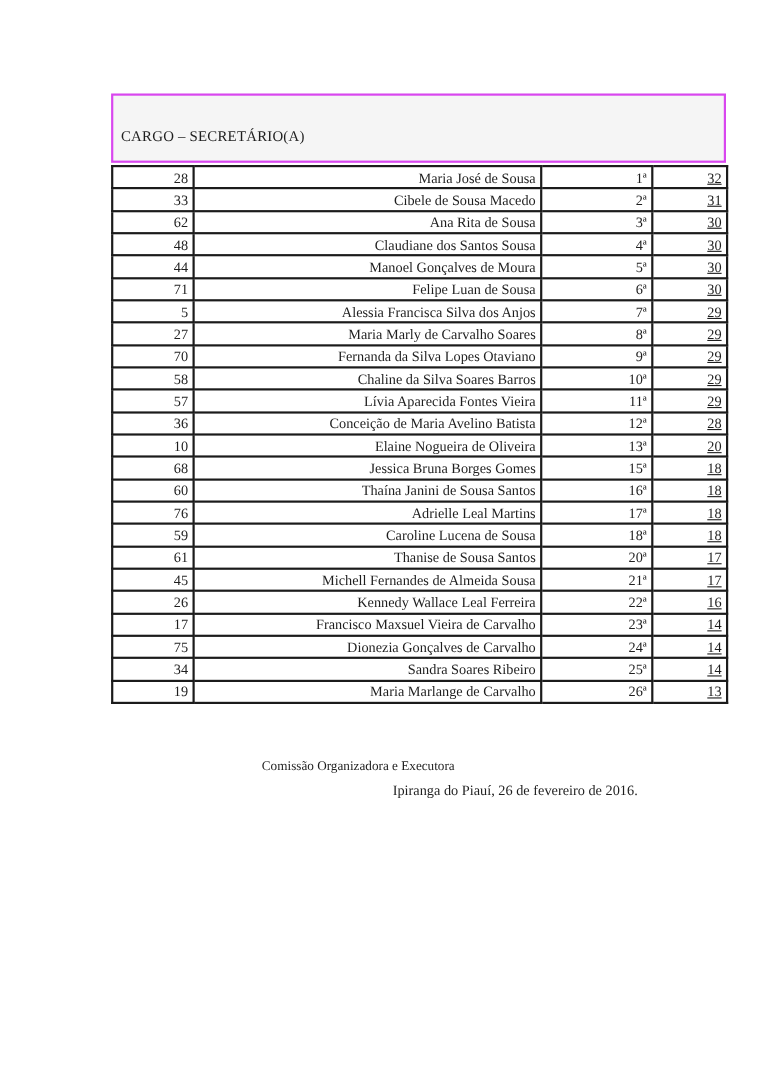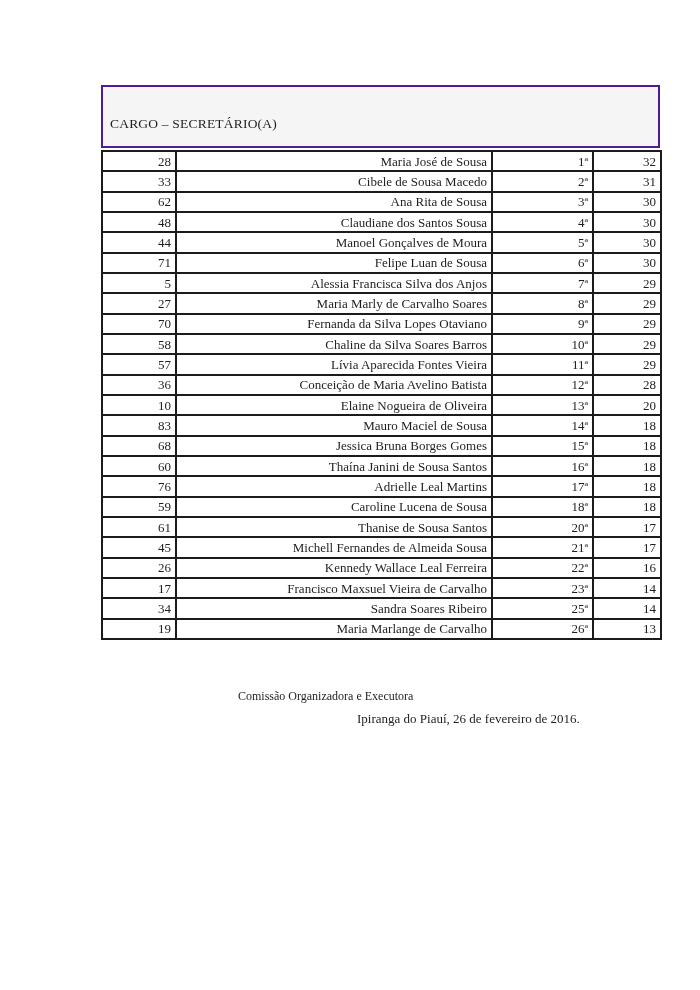--- a/index.html
+++ b/index.html
@@ -19,21 +19,21 @@
   .results-block {
     position: absolute;
     left: 101px;
     top: 85px;
     width: 559px;
   }
   .title-cell {
     box-sizing: border-box;
     width: 559px;
     height: 63px;
-    border: 2px solid #4c1d95;
+    border: 2px solid #d946ef;
     background: #f5f5f5;
     display: flex;
     align-items: flex-end;
     padding: 0 0 14px 7px;
     font-size: 13.5px;
     letter-spacing: 0.2px;
   }
   table.candidates {
     border-collapse: collapse;
     table-layout: fixed;
@@ -47,21 +47,21 @@
     border: 2px solid #1b1b1b;
     padding: 0 4px;
     overflow: hidden;
     white-space: nowrap;
     background: #ffffff;
     line-height: 1;
   }
   td.col-num   { text-align: right;  padding-right: 5px; }
   td.col-name  { text-align: right;   padding-left: 6px;  }
   td.col-place { text-align: right; }
-  td.col-score { text-align: right;  padding-right: 5px; }
+  td.col-score { text-align: right;  padding-right: 5px; text-decoration: underline; }
   .dateline {
     position: absolute;
     left: 357px;
     top: 671px;
     font-size: 13px;
     white-space: nowrap;
     margin-top: 40px;
   }
   .signature {
     position: absolute;
@@ -163,26 +163,20 @@
             <td class="col-place">12ª</td>
             <td class="col-score">28</td>
           </tr>
           <tr>
             <td class="col-num">10</td>
             <td class="col-name">Elaine Nogueira de Oliveira</td>
             <td class="col-place">13ª</td>
             <td class="col-score">20</td>
           </tr>
           <tr>
-            <td class="col-num">83</td>
-            <td class="col-name">Mauro Maciel de Sousa</td>
-            <td class="col-place">14ª</td>
-            <td class="col-score">18</td>
-          </tr>
-          <tr>
             <td class="col-num">68</td>
             <td class="col-name">Jessica Bruna Borges Gomes</td>
             <td class="col-place">15ª</td>
             <td class="col-score">18</td>
           </tr>
           <tr>
             <td class="col-num">60</td>
             <td class="col-name">Thaína Janini de Sousa Santos</td>
             <td class="col-place">16ª</td>
             <td class="col-score">18</td>
@@ -217,20 +211,26 @@
             <td class="col-place">22ª</td>
             <td class="col-score">16</td>
           </tr>
           <tr>
             <td class="col-num">17</td>
             <td class="col-name">Francisco Maxsuel Vieira de Carvalho</td>
             <td class="col-place">23ª</td>
             <td class="col-score">14</td>
           </tr>
           <tr>
+            <td class="col-num">75</td>
+            <td class="col-name">Dionezia Gonçalves de Carvalho</td>
+            <td class="col-place">24ª</td>
+            <td class="col-score">14</td>
+          </tr>
+          <tr>
             <td class="col-num">34</td>
             <td class="col-name">Sandra Soares Ribeiro</td>
             <td class="col-place">25ª</td>
             <td class="col-score">14</td>
           </tr>
           <tr>
             <td class="col-num">19</td>
             <td class="col-name">Maria Marlange de Carvalho</td>
             <td class="col-place">26ª</td>
             <td class="col-score">13</td>

